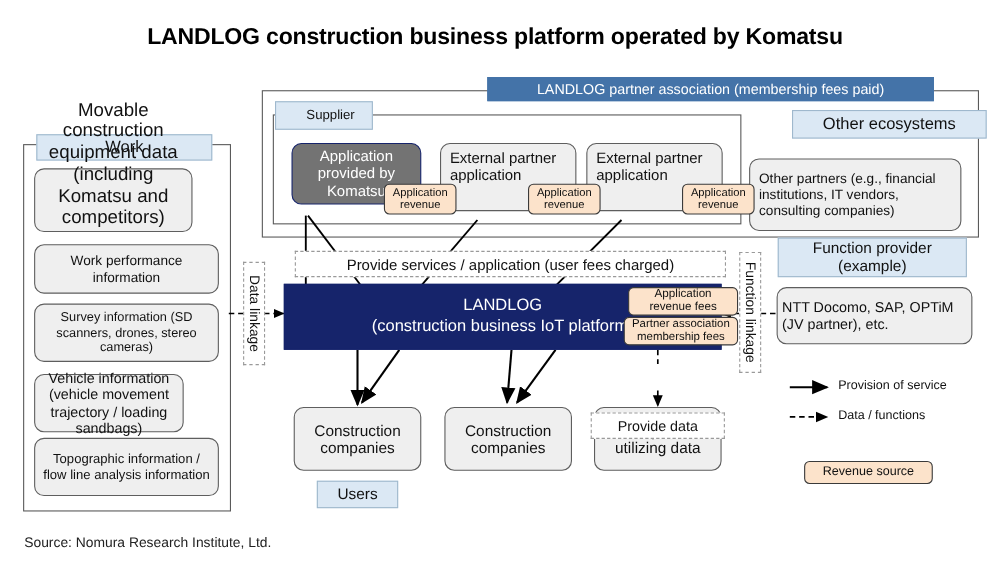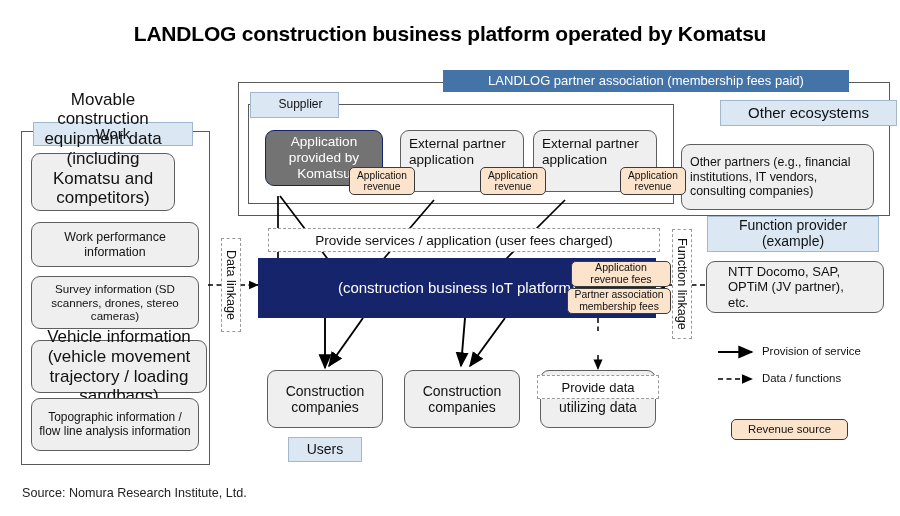--- a/index.html
+++ b/index.html
@@ -149,56 +149,57 @@
   <span>External partner application</span>
 </div>
 <div class="abs badge" style="left:601px;top:167px;width:66px;height:28px;">Application revenue</div>
 
 <div class="abs hdr" style="left:720px;top:100px;width:177px;height:26px;font-size:15px;">Other ecosystems</div>
 <div class="abs rbox" style="left:681px;top:132px;width:193px;height:66px;text-align:left;justify-content:flex-start;padding:4px 8px;align-items:center;font-size:12.4px;margin-top:12px;">
   <span>Other partners (e.g., financial institutions, IT vendors, consulting companies)</span>
 </div>
 
 <div class="abs hdr" style="left:707px;top:216px;width:172px;height:36px;font-size:14px;padding:0 6px;">Function provider (example)</div>
-<div class="abs rbox" style="left:706px;top:261px;width:178px;height:52px;text-align:left;justify-content:flex-start;padding:4px 21px;font-size:13px;">
+<div class="abs rbox" style="left:706px;top:261px;width:178px;height:52px;text-align:left;justify-content:flex-start;padding:4px 4px;font-size:13px;">
   <span>NTT Docomo, SAP, OPTiM (JV partner), etc.</span>
 </div>
 
 <div class="abs frame" style="left:21px;top:131px;width:189px;height:334px;"></div>
 <div class="abs hdr" style="left:33px;top:122px;width:160px;height:24px;font-size:15px;">Work</div>
 
 <div class="abs rbox" style="left:31px;top:153px;width:144px;height:58px;flex-direction:column;font-size:17px;justify-content:flex-end;">
   <span>Movable construction equipment data (including Komatsu and competitors)</span>
 </div>
 <div class="abs rbox" style="left:31px;top:222px;width:168px;height:45px;font-size:12.4px;">
   <span>Work performance information</span>
 </div>
 <div class="abs rbox" style="left:31px;top:276px;width:168px;height:53px;font-size:11.6px;">
   <span>Survey information (SD scanners, drones, stereo cameras)</span>
 </div>
-<div class="abs rbox" style="left:31px;top:340px;width:176px;height:53px;font-size:17px;">
+<div class="abs rbox" style="left:31px;top:340px;width:136px;height:53px;font-size:13px;">
   <span>Vehicle information (vehicle movement trajectory / loading sandbags)</span>
 </div>
 <div class="abs rbox" style="left:31px;top:398px;width:168px;height:53px;font-size:11.9px;">
   <span>Topographic information / flow line analysis information</span>
 </div>
 
 <div class="abs dashbox" style="left:268px;top:228px;width:392px;height:24px;">Provide services / application (user fees charged)</div>
 
 <div class="abs dashbox small" style="left:537px;top:331px;width:122px;height:24px;">Provide data</div>
 
 <div class="abs vert" style="left:221px;top:238px;width:20px;height:94px;">
   <span>Data linkage</span>
 </div>
 <div class="abs vert" style="left:672px;top:229px;width:20px;height:110px;">
   <span>Function linkage</span>
 </div>
 
 <div class="abs" id="platform" style="left:258px;top:258px;width:398px;height:60px;">
   <div style="text-align:center;">
+    <div>LANDLOG</div>
     <div>(construction business IoT platform)</div>
   </div>
 </div>
 <div class="abs badge" style="left:552px;top:261px;width:100px;height:26px;font-size:10.6px;">Application revenue fees</div>
 <div class="abs badge" style="left:548px;top:288px;width:104px;height:26px;font-size:10.4px;">Partner association membership fees</div>
 
 <div class="abs rbox" style="left:267px;top:370px;width:116px;height:58px;font-size:14px;">
   <span>Construction companies</span>
 </div>
 <div class="abs rbox" style="left:404px;top:370px;width:116px;height:58px;font-size:14px;">

